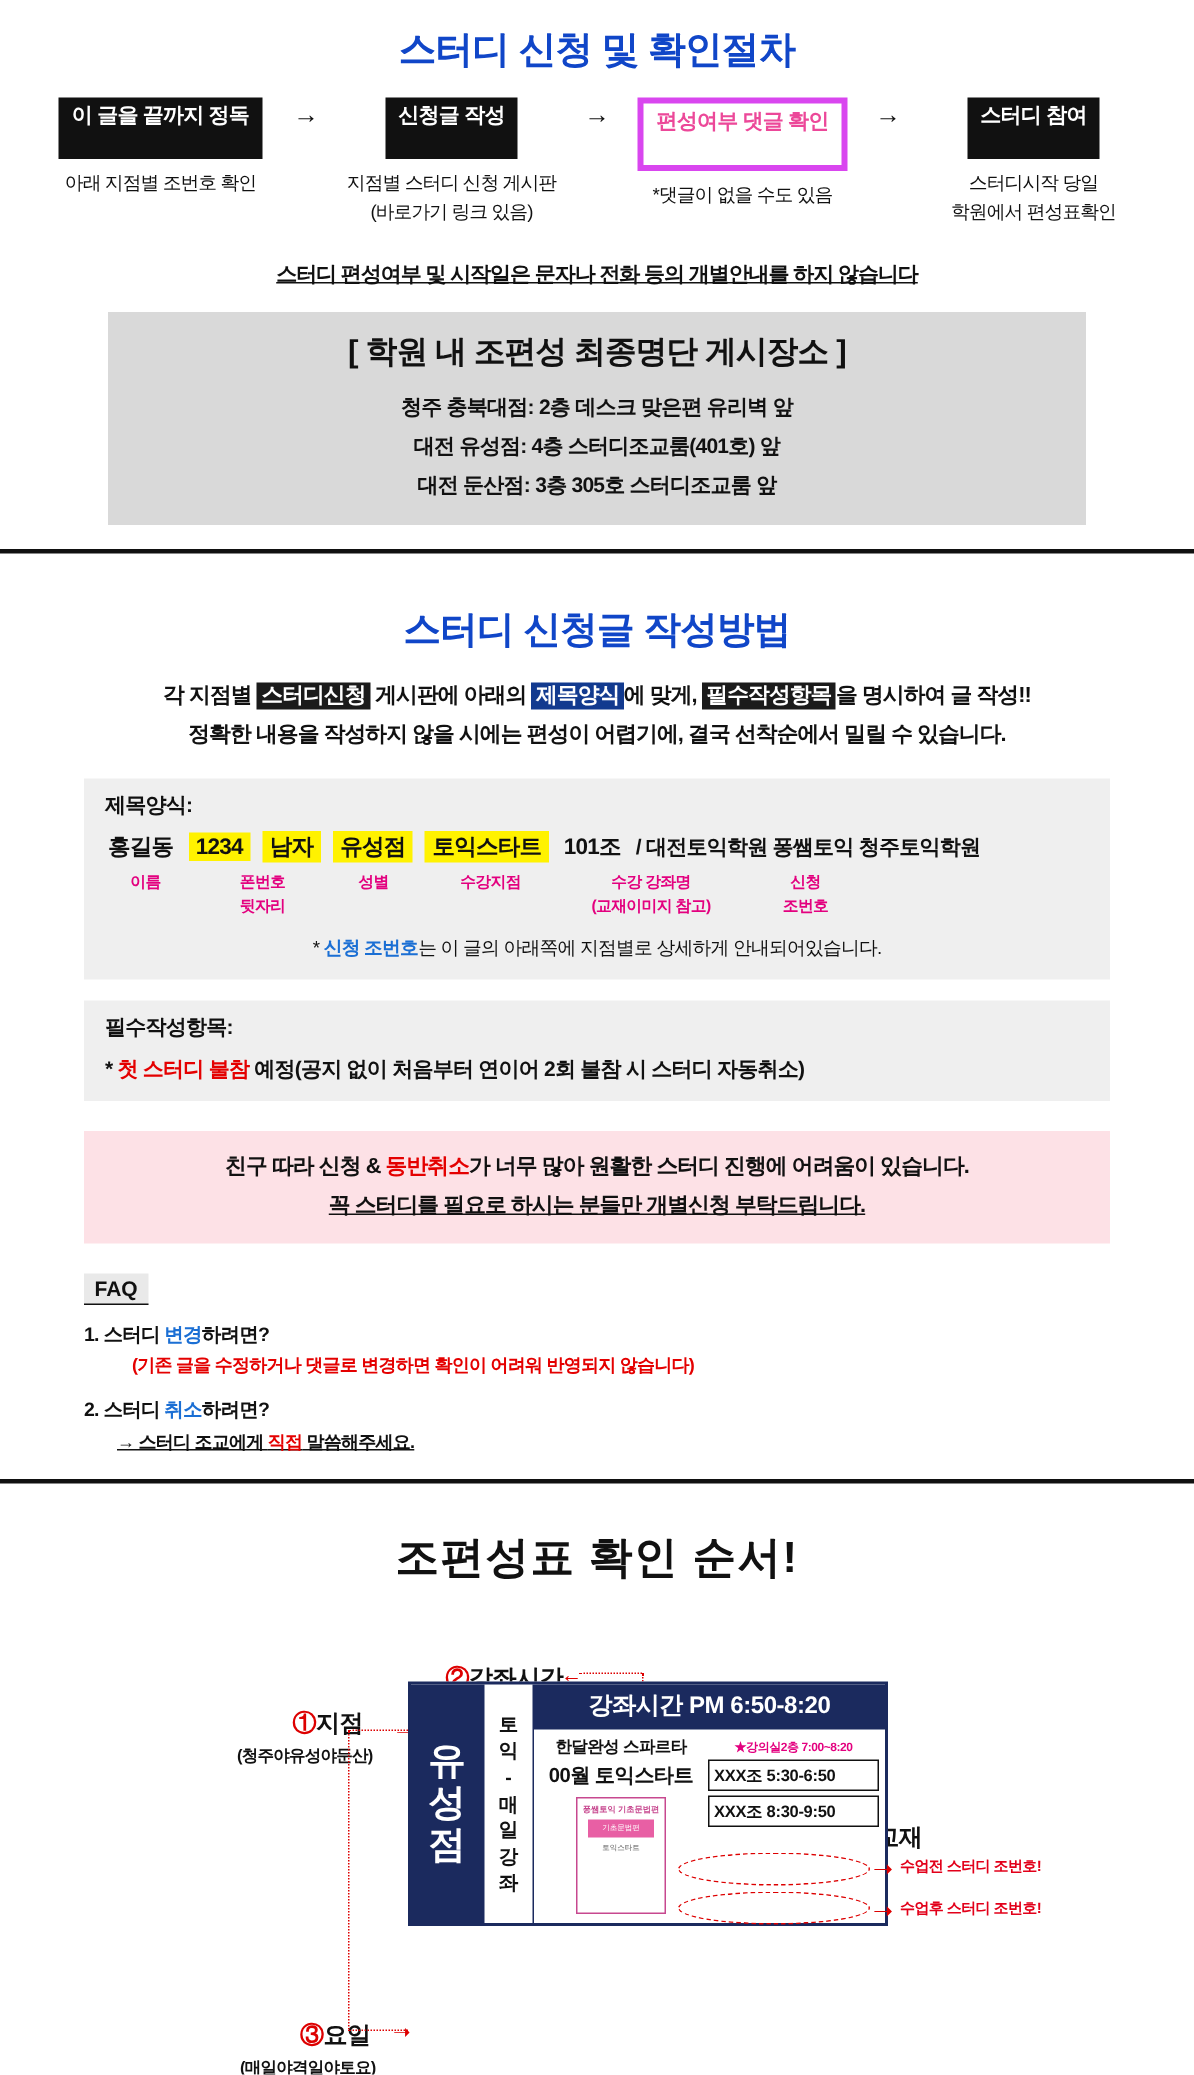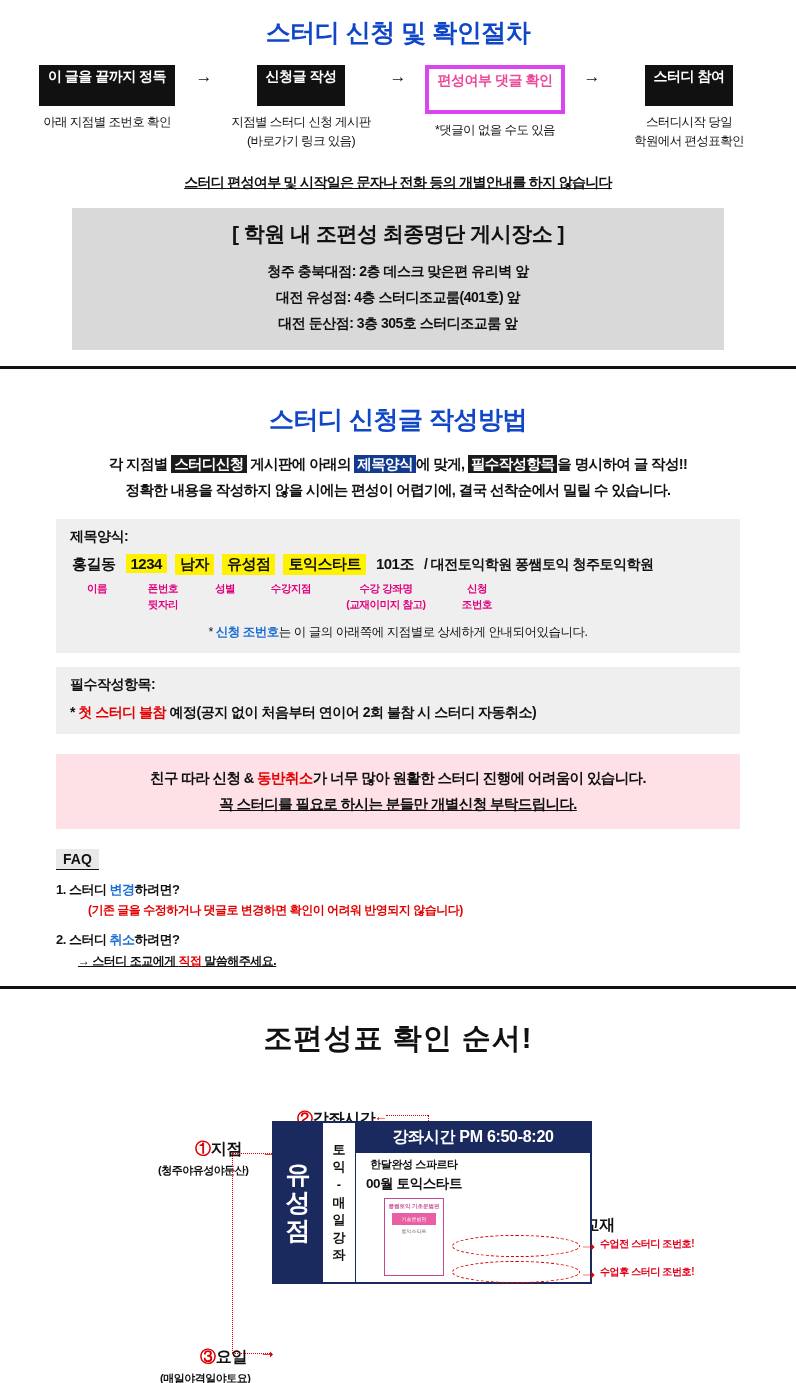--- a/index.html
+++ b/index.html
@@ -131,21 +131,21 @@
     white-space: nowrap;
   }
   .tok {
     background: #fff200;
     padding: 1px 5px;
   }
   .tok.plain { background: transparent; padding: 1px 2px; }
   .form-tail { font-weight: bold; font-size: 14px; }
   .legend-row {
     display: flex;
-    gap: 12px;
+    gap: 24px;
     margin-top: 6px;
     font-size: 10.5px;
     color: #e3007f;
     font-weight: bold;
     letter-spacing: -0.4px;
     text-align: center;
   }
   .legend-row div { line-height: 1.5; }
 
   .star-line {
@@ -511,20 +511,25 @@
           <div class="poster-body">
             <div class="pb-left">
               <div class="t1">한달완성 스파르타</div>
               <div class="t2">00월 토익스타트</div>
               <div class="book">
                 <div class="bk1">퐁쌤토익 기초문법편</div>
                 <div class="bk2">기초문법편</div>
                 <div class="bk3">토익스타트</div>
               </div>
             </div>
+            <div class="pb-right">
+              <div class="hdr">★강의실2층 7:00~8:20</div>
+              <div class="code-row">XXX조  5:30-6:50</div>
+              <div class="code-row">XXX조  8:30-9:50</div>
+            </div>
           </div>
         </div>
       </div>
 
       <div class="ellipse" style="left:452px; top:170px; width:128px; height:22px;"></div>
       <div class="ellipse" style="left:452px; top:196px; width:128px; height:22px;"></div>
 
       <div class="anno-red" style="left:600px; top:172px;">수업전 스터디 조번호!</div>
       <div class="anno-red" style="left:600px; top:200px;">수업후 스터디 조번호!</div>
       <div class="arrow-r" style="left:582px; top:174px; font-size:16px;">➝</div>

